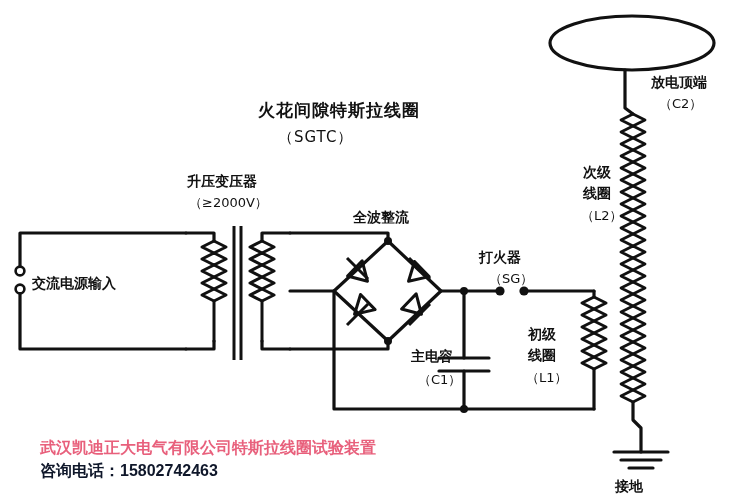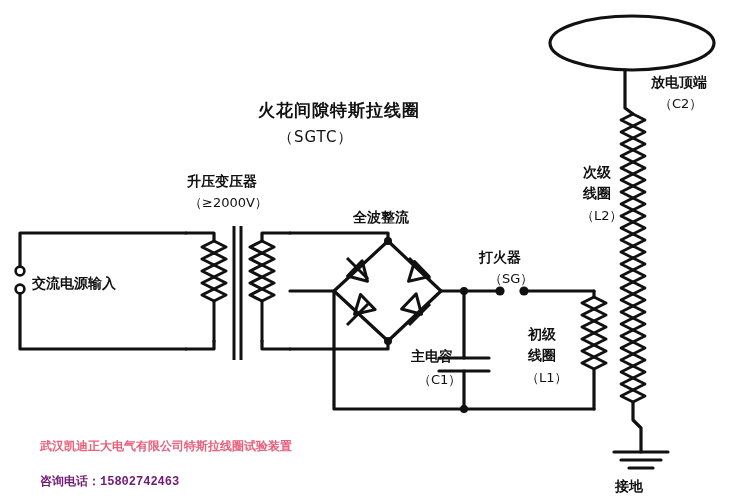--- a/index.html
+++ b/index.html
@@ -93,22 +93,22 @@
   }
   .title-sub {
     font-family: "DejaVu Sans", "Liberation Sans", sans-serif;
     fill: #111111;
     font-size: 15px;
     font-weight: 400;
     letter-spacing: 1px;
     white-space: pre;
   }
   .watermark {
-    font-family: Liberation Mono, monospace;
-    font-size: 12px;
+    font-family: Liberation Sans, sans-serif;
+    font-size: 16px;
     font-weight: 700;
     white-space: pre;
   }
 </style>
 </head>
 <body>
 
 <div id="diagram-root">
   <svg class="schematic" viewBox="0 0 751 500" xmlns="http://www.w3.org/2000/svg">
 
@@ -277,15 +277,15 @@
       <line class="wire" x1="614" y1="452" x2="668" y2="452"></line>
       <line class="wire" x1="621" y1="460" x2="661" y2="460"></line>
       <line class="wire" x1="629" y1="468" x2="653" y2="468"></line>
       <text class="lbl" x="615" y="491">接地</text>
     </g>
 
   </svg>
 
   <div style="position:absolute; left:40px; top:438px;">
     <div class="watermark" id="wm1" style="color: rgb(232, 96, 124);">武汉凯迪正大电气有限公司特斯拉线圈试验装置</div>
-    <div class="watermark" id="wm2" style="margin-top: 18px; color: #701a75;">咨询电话：15802742463</div>
+    <div class="watermark" id="wm2" style="margin-top: 2px; color: #0f172a;">咨询电话：15802742463</div>
   </div>
 </div>
 
 </body></html>

